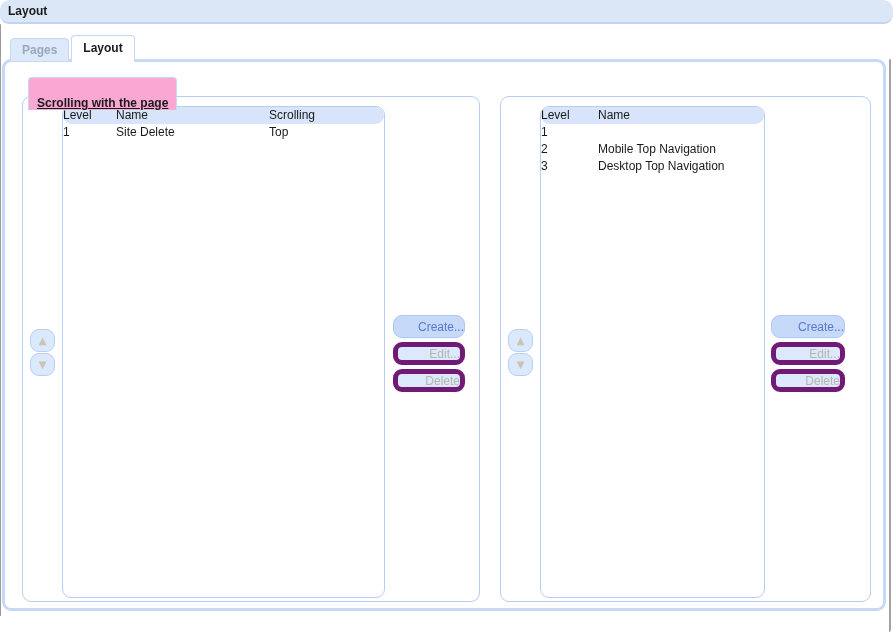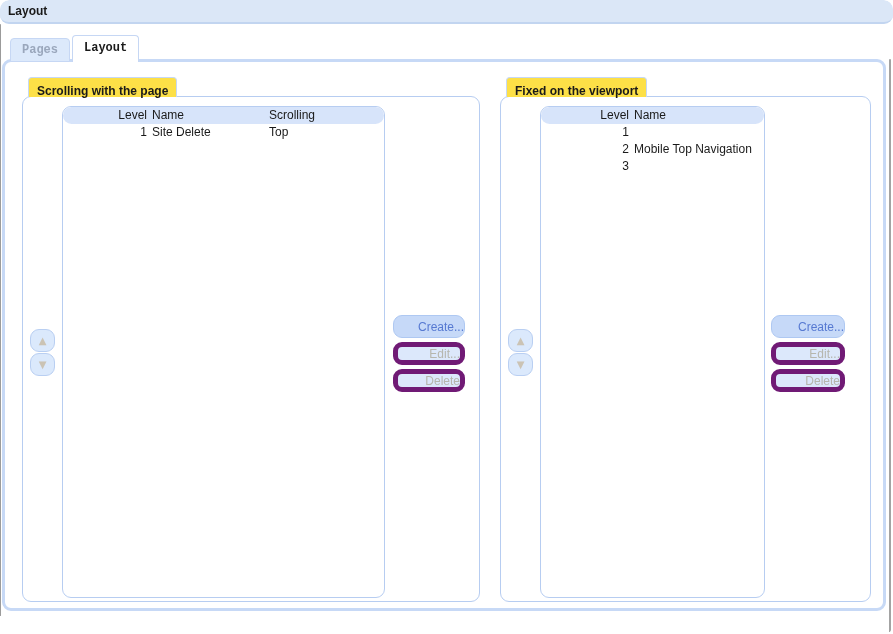--- a/index.html
+++ b/index.html
@@ -19,21 +19,21 @@
     line-height: 22px; font-weight: bold; padding-left: 8px;
   }
 
   
   .edge-left  { position: absolute; left: 0; top: 24px; width: 1px; height: 592px; background: #9b9b9b; }
   .edge-right { position: absolute; left: 889px; top: 59px; width: 2px; height: 575px; background: #a3a3a3; }
 
   
   .tab-strip {
     position: absolute; left: 10px; top: 35px; height: 27px;
-    display: flex; align-items: flex-end; z-index: 5; font-family: Liberation Mono, monospace;
+    display: flex; align-items: flex-end; z-index: 5;
   }
   .tab {
     height: 24px; padding: 0 11px; line-height: 23px;
     font-weight: bold; cursor: default;
     border: 1px solid #c6d7f4; border-radius: 4px 4px 0 0;
     background: #dce9fb; color: #9aa7bc; margin-right: 2px;
   }
   .tab.active {
     height: 27px; line-height: 24px;
     background: #ffffff; color: #1a1a1a; border-bottom: none;
@@ -46,23 +46,23 @@
   }
 
   
   .group { position: absolute; }
   .group-frame {
     position: absolute; left: 0; right: 0; top: 19px; bottom: 0;
     border: 1px solid #b7cdf1;
   }
   .group-label {
     position: absolute; left: 6px; top: 0; height: 20px; z-index: 2;
-    background: #fde047; border: 1px solid #c6d8f5; border-bottom: none;
+    background: #f9a8d4; border: 1px solid #c6d8f5; border-bottom: none;
     border-radius: 4px 4px 0 0;
-    line-height: 18px; padding: 4px 8px; font-weight: bold;
+    line-height: 18px; padding: 16px 8px; font-weight: bold; text-decoration: underline;
   }
   .group.g1 { left: 17px; top: 15px; width: 458px; height: 525px; }
   .group.g2 { left: 495px; top: 15px; width: 371px; height: 525px; }
 
   
   .arrow-btn {
     position: absolute; left: 8px; width: 25px; height: 23px;
     background: #dbe9fc; border: 1px solid #b9cff2;
     color: #cbc3b4; font-size: 10px; line-height: 21px; text-align: center;
     font-family: "DejaVu Sans", sans-serif;
@@ -74,21 +74,21 @@
   
   .listbox {
     position: absolute; left: 40px; top: 29px;
     background: #ffffff; border: 1px solid #b7cdf1;
     overflow: hidden;
   }
   .g1 .listbox { width: 323px; height: 492px; }
   .g2 .listbox { width: 225px; height: 492px; }
   .lb-row { display: flex; height: 17px; line-height: 17px; }
   .lb-head { background: #d7e4fa; }
-  .cell-level { width: 48px; text-align: right; flex: none; margin-left: 36px; }
+  .cell-level { width: 48px; text-align: left; flex: none; }
   .g2 .cell-level { width: 52px; }
   .cell-name { flex: 1; padding-left: 5px; white-space: nowrap; overflow: hidden; }
   .cell-pos { width: 117px; flex: none; padding-left: 2px; white-space: nowrap; }
   .hamburger { font-family: "DejaVu Sans", sans-serif; }
 
   
   .btn-col { position: absolute; top: 238px; }
   .g1 .btn-col { left: 371px; width: 72px; }
   .g2 .btn-col { left: 271px; width: 74px; }
   .act-btn {
@@ -146,21 +146,20 @@
 
     <div class="btn-col">
       <button class="act-btn enabled">Create...</button>
       <button class="act-btn disabled">Edit...</button>
       <button class="act-btn disabled">Delete</button>
     </div>
   </div>
 
   <div class="group g2">
     <div class="group-frame"></div>
-    <div class="group-label">Fixed on the viewport</div>
 
     <button class="arrow-btn arrow-up">
       <span>▲</span>
     </button>
     <button class="arrow-btn arrow-down">
       <span>▼</span>
     </button>
 
     <div class="listbox">
       <div class="lb-row lb-head">
@@ -169,20 +168,21 @@
       </div>
       <div class="lb-row">
         <span class="cell-level">1</span>
       </div>
       <div class="lb-row">
         <span class="cell-level">2</span>
         <span class="cell-name">Mobile Top Navigation</span>
       </div>
       <div class="lb-row">
         <span class="cell-level">3</span>
+        <span class="cell-name">Desktop Top Navigation</span>
       </div>
     </div>
 
     <div class="btn-col">
       <button class="act-btn enabled">Create...</button>
       <button class="act-btn disabled">Edit...</button>
       <button class="act-btn disabled">Delete</button>
     </div>
   </div>
 

